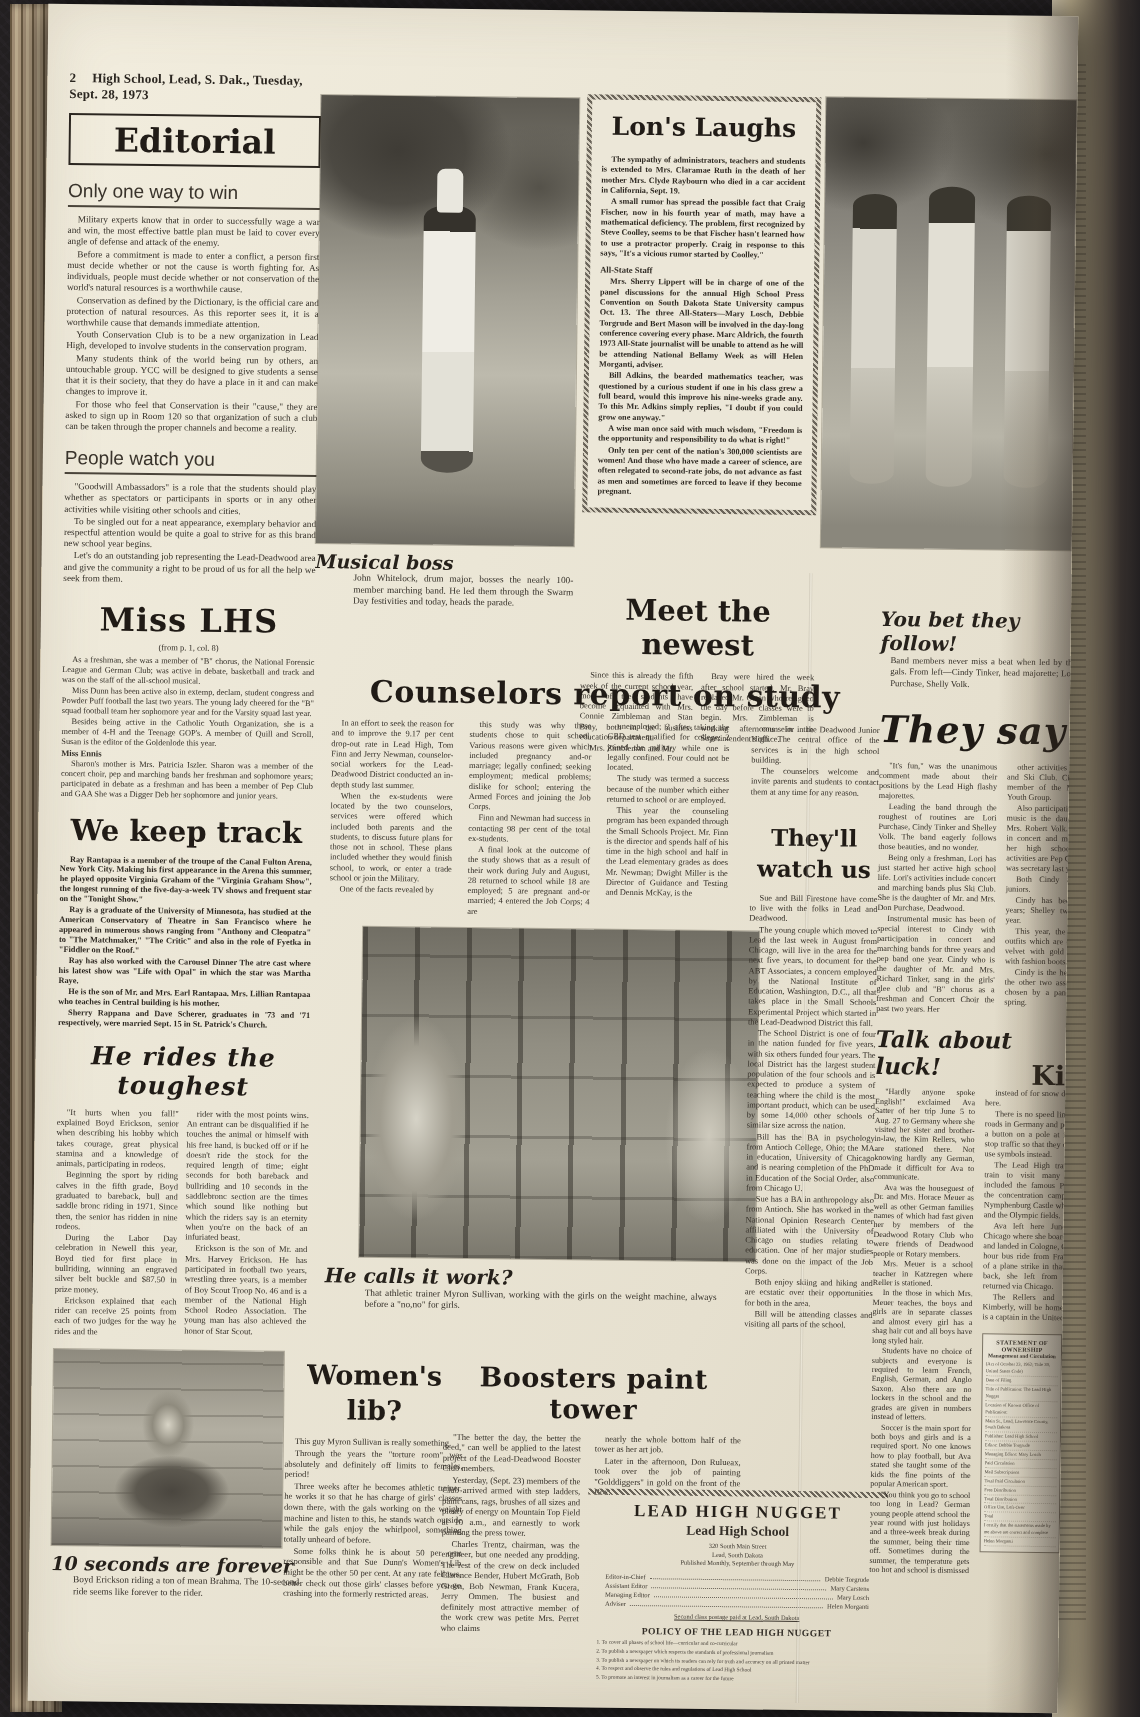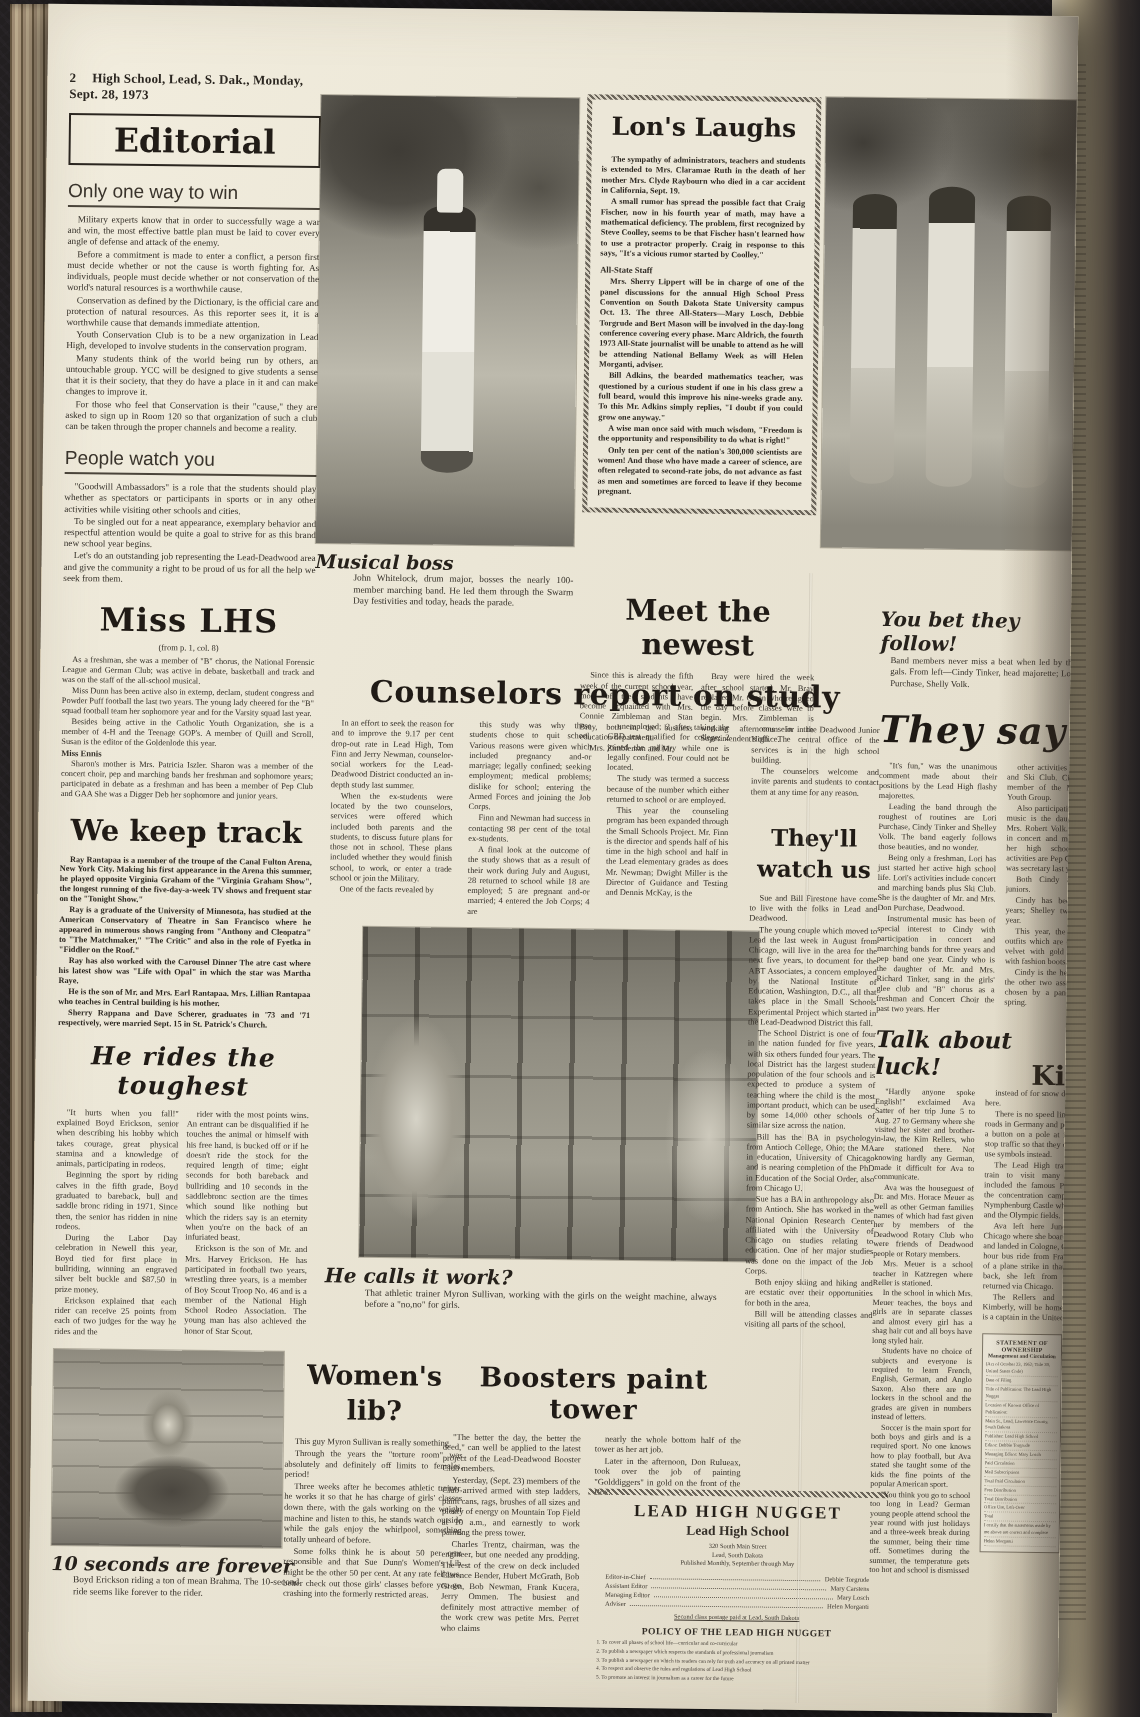--- a/index.html
+++ b/index.html
@@ -147,21 +147,21 @@
 <div class="stage">
   <div class="edge-left"></div>
   <div class="edge-right">
     <div class="edge-lines"></div>
   </div>
 
   <div class="page">
 
     <div class="reg" style="left:22px;top:66px;width:252px">
       <div class="pg-head">
-        <span class="pg-num">2</span><span>High School, Lead, S. Dak., Monday, Sept. 28, 1973</span>
+        <span class="pg-num">2</span><span>High School, Lead, S. Dak., Tuesday, Sept. 28, 1973</span>
       </div>
       <div class="ed-box">
         <span>Editorial</span>
       </div>
       <div class="subhead">Only one way to win</div>
       <div class="t t-ed">
           <p>Military experts know that in order to successfully wage a war and win, the most effective battle plan must be laid to cover every angle of defense and attack of the enemy.</p>
           <p>Before a commitment is made to enter a conflict, a person first must decide whether or not the cause is worth fighting for. As individuals, people must decide whether or not conservation of the world's natural resources is a worthwhile cause.</p>
           <p>Conservation as defined by the Dictionary, is the official care and protection of natural resources. As this reporter sees it, it is a worthwhile cause that demands immediate attention.</p>
           <p>Youth Conservation Club is to be a new organization in Lead High, developed to involve students in the conservation program.</p>
@@ -398,21 +398,21 @@
             </div>
         </div>
       </div>
 
       <h2 class="hl-talk">Talk about luck!</h2>
       <div class="rrow">
         <div class="t t-rt rcol1b" style="font-size:8px;line-height:1.18">
             <p>"Hardly anyone spoke English!" exclaimed Ava Satter of her trip June 5 to Aug. 27 to Germany where she visited her sister and brother-in-law, the Kim Rellers, who are stationed there. Not knowing hardly any German, made it difficult for Ava to communicate.</p>
             <p>Ava was the houseguest of Dr. and Mrs. Horace Meuer as well as other German families names of which had fast given her by members of the Deadwood Rotary Club who were friends of Deadwood people or Rotary members.</p>
             <p>Mrs. Meuer is a school teacher in Katzregen where Reller is stationed.</p>
-            <p>In the school in which Mrs. Meuer teaches, the boys and girls are in separate classes and almost every girl has a shag hair cut and all boys have long styled hair.</p>
+            <p>In the those in which Mrs. Meuer teaches, the boys and girls are in separate classes and almost every girl has a shag hair cut and all boys have long styled hair.</p>
             <p>Students have no choice of subjects and everyone is required to learn French, English, German, and Anglo Saxon. Also there are no lockers in the school and the grades are given in numbers instead of letters.</p>
             <p>Soccer is the main sport for both boys and girls and is a required sport. No one knows how to play football, but Ava stated she taught some of the kids the fine points of the popular American sport.</p>
             <p>"You think you go to school too long in Lead? German young people attend school the year round with just holidays and a three-week break during the summer, being their time off. Sometimes during the summer, the temperature gets too hot and school is dismissed</p>
           </div>
         <div class="rstack">
           <div class="clip2">
             <div class="t t-rt inner">
                 <p>instead of for snow days as we have here.</p>
                 <p>There is no speed limit on the main roads in Germany and pedestrians push a button on a pole at intersections to stop traffic so that they can cross; signs use symbols instead.</p>
                 <p>The Lead High traveler went by train to visit many sights which included the famous Peace Fountain, the concentration camp in Germany; Nymphenburg Castle where kings lived and the Olympic fields.</p>

